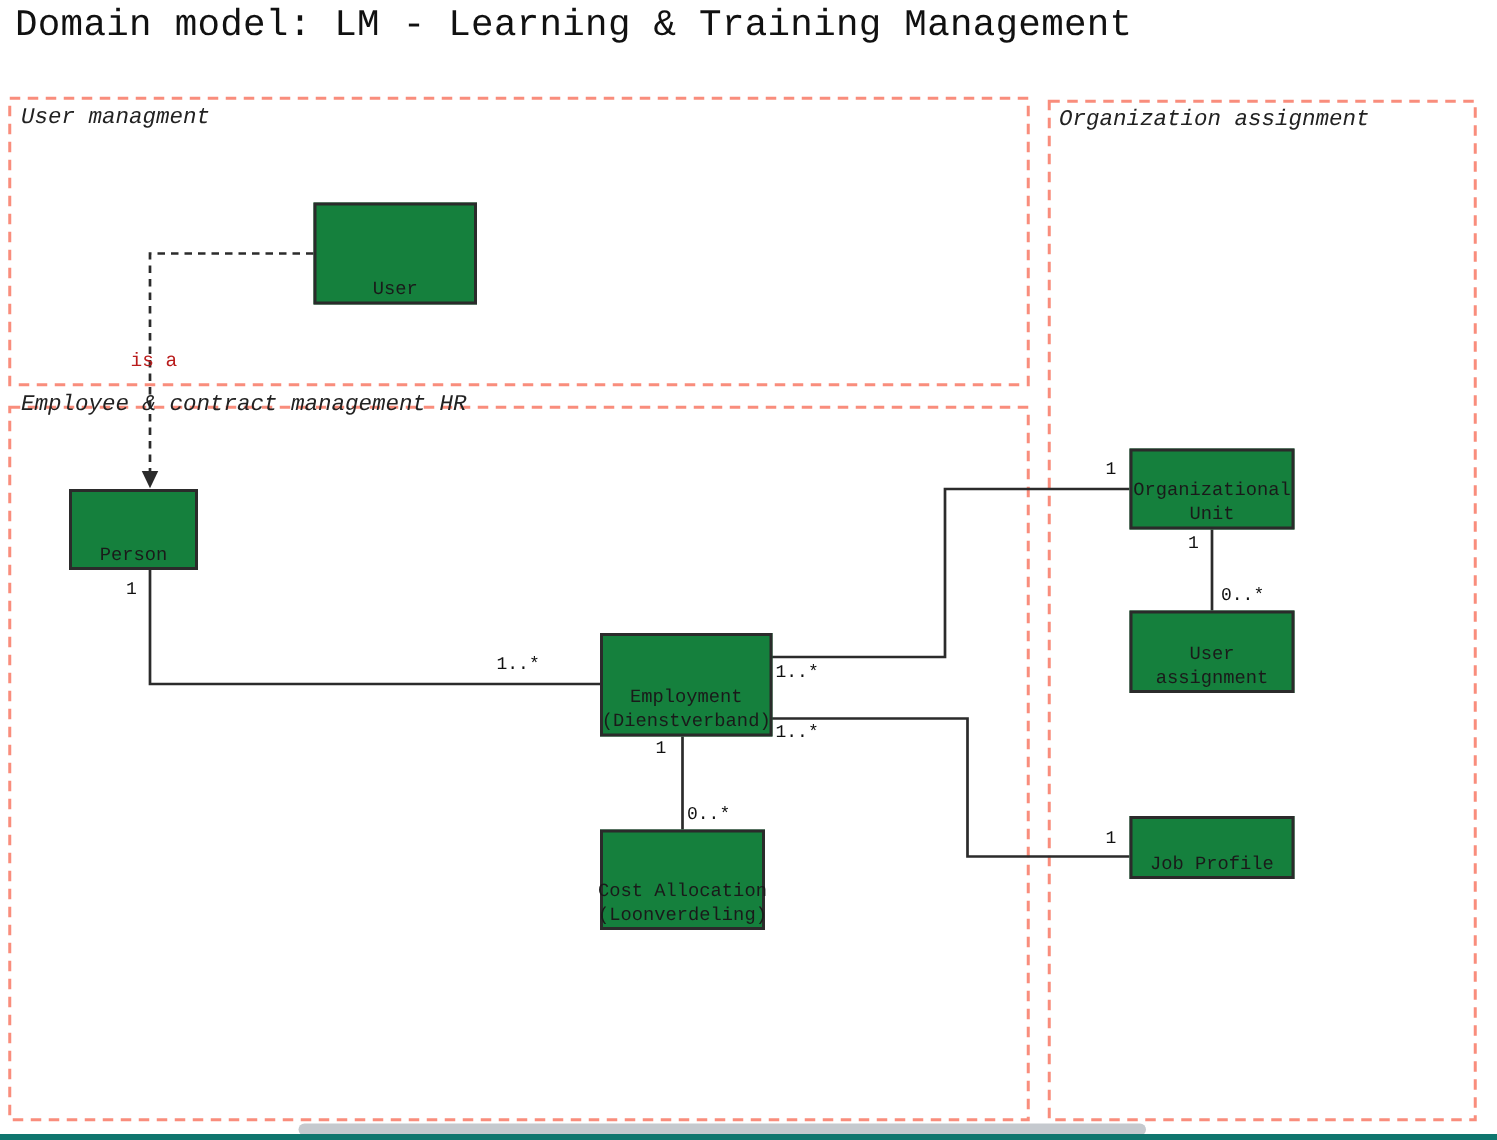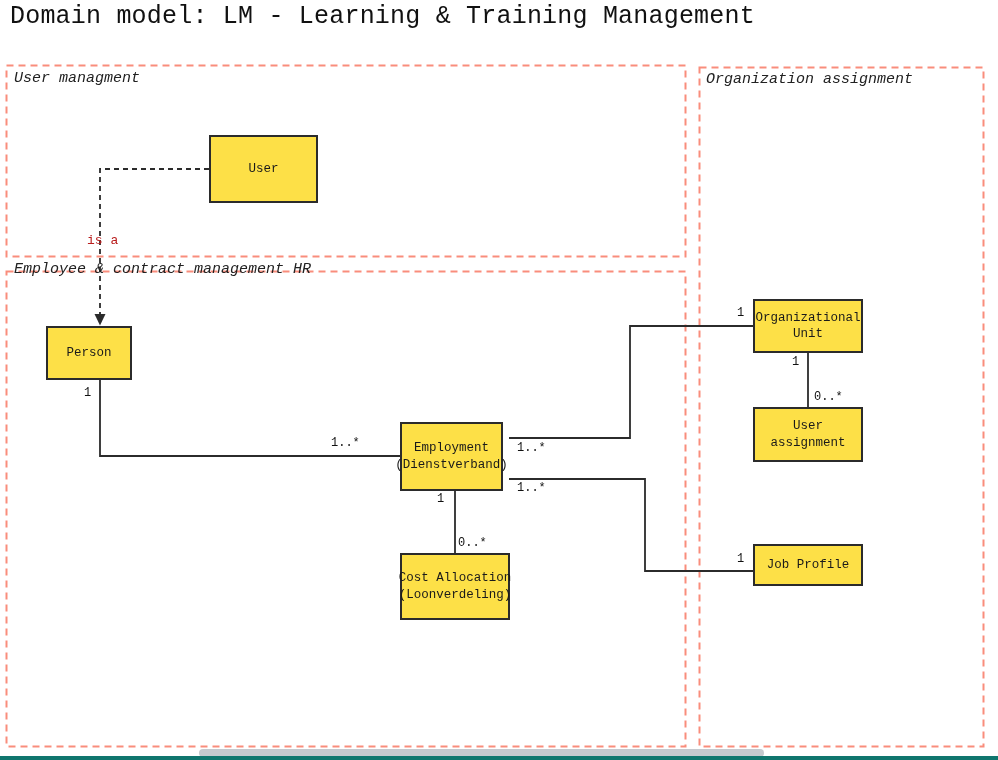--- a/index.html
+++ b/index.html
@@ -30,24 +30,24 @@
   .conn{fill:none;stroke:var(--connector);stroke-width:1.8;}
   .conn-dashed{stroke-dasharray:5 4;}
   .arrowhead{fill:var(--connector);stroke:none;}
   .region-label{
     position:absolute;
     font-size:15px;font-style:italic;color:#222;
     white-space:nowrap;
   }
   .entity{
     position:absolute;
-    background:#fde047;
+    background:#15803d;
     border:2px solid var(--shape-border);
     box-sizing:border-box;
-    display:flex;align-items:center;justify-content:center;
+    display:flex;align-items:flex-end;justify-content:center;
     text-align:center;
   }
   .entity-label{
     font-size:12.5px;color:#1a1a1a;line-height:1.3;
     white-space:pre-line;
   }
   .mult{
     position:absolute;
     font-size:12px;color:#111;
     white-space:nowrap;
@@ -90,21 +90,21 @@
   <div class="region-label" style="left:706px;top:71px;">Organization assignment</div>
 
   <div class="entity" style="left:209px;top:135px;width:109px;height:68px;">
     <span class="entity-label">User</span>
   </div>
 
   <div class="entity" style="left:46px;top:326px;width:86px;height:54px;">
     <span class="entity-label">Person</span>
   </div>
 
-  <div class="entity" style="left:400px;top:422px;width:103px;height:69px;">
+  <div class="entity" style="left:400px;top:422px;width:115px;height:69px;">
     <span class="entity-label">Employment
 (Dienstverband)</span>
   </div>
 
   <div class="entity" style="left:400px;top:553px;width:110px;height:67px;">
     <span class="entity-label">Cost Allocation
 (Loonverdeling)</span>
   </div>
 
   <div class="entity" style="left:753px;top:299px;width:110px;height:54px;">

